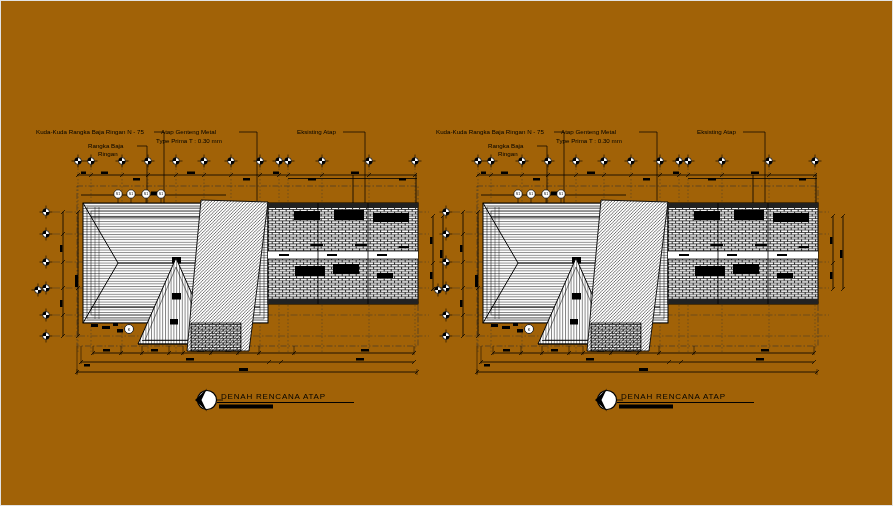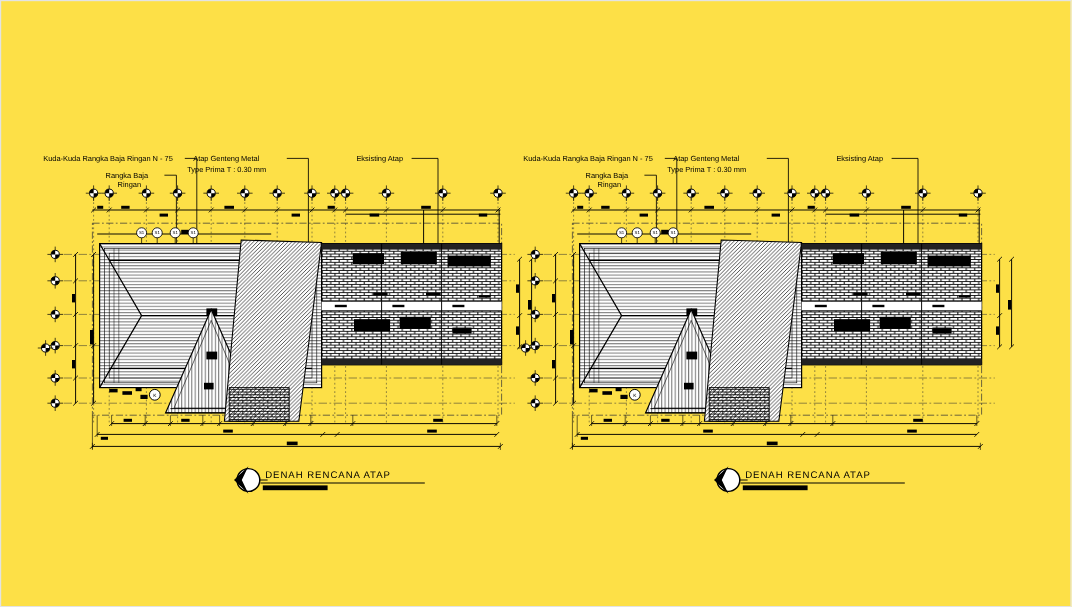--- a/index.html
+++ b/index.html
@@ -1,17 +1,17 @@
 <!DOCTYPE html>
 <html><head>
 <meta charset="utf-8">
 <style>
   html,body{margin:0;padding:0;background:#ffffff;}
   #canvas{
-    position:relative;width:893px;height:506px;background:#fde047;
+    position:relative;width:893px;height:506px;background:#a16207;
     border:1px solid #e3e3e3;box-sizing:border-box;overflow:hidden;
     font-family:"Liberation Sans",sans-serif;
   }
   .panel{position:absolute;top:116px;width:440px;height:300px;}
   #panel-0{left:10px;}
   svg text{fill:#000;font-family:"Liberation Sans",sans-serif;}
 </style>
 </head>
 <body>
 

